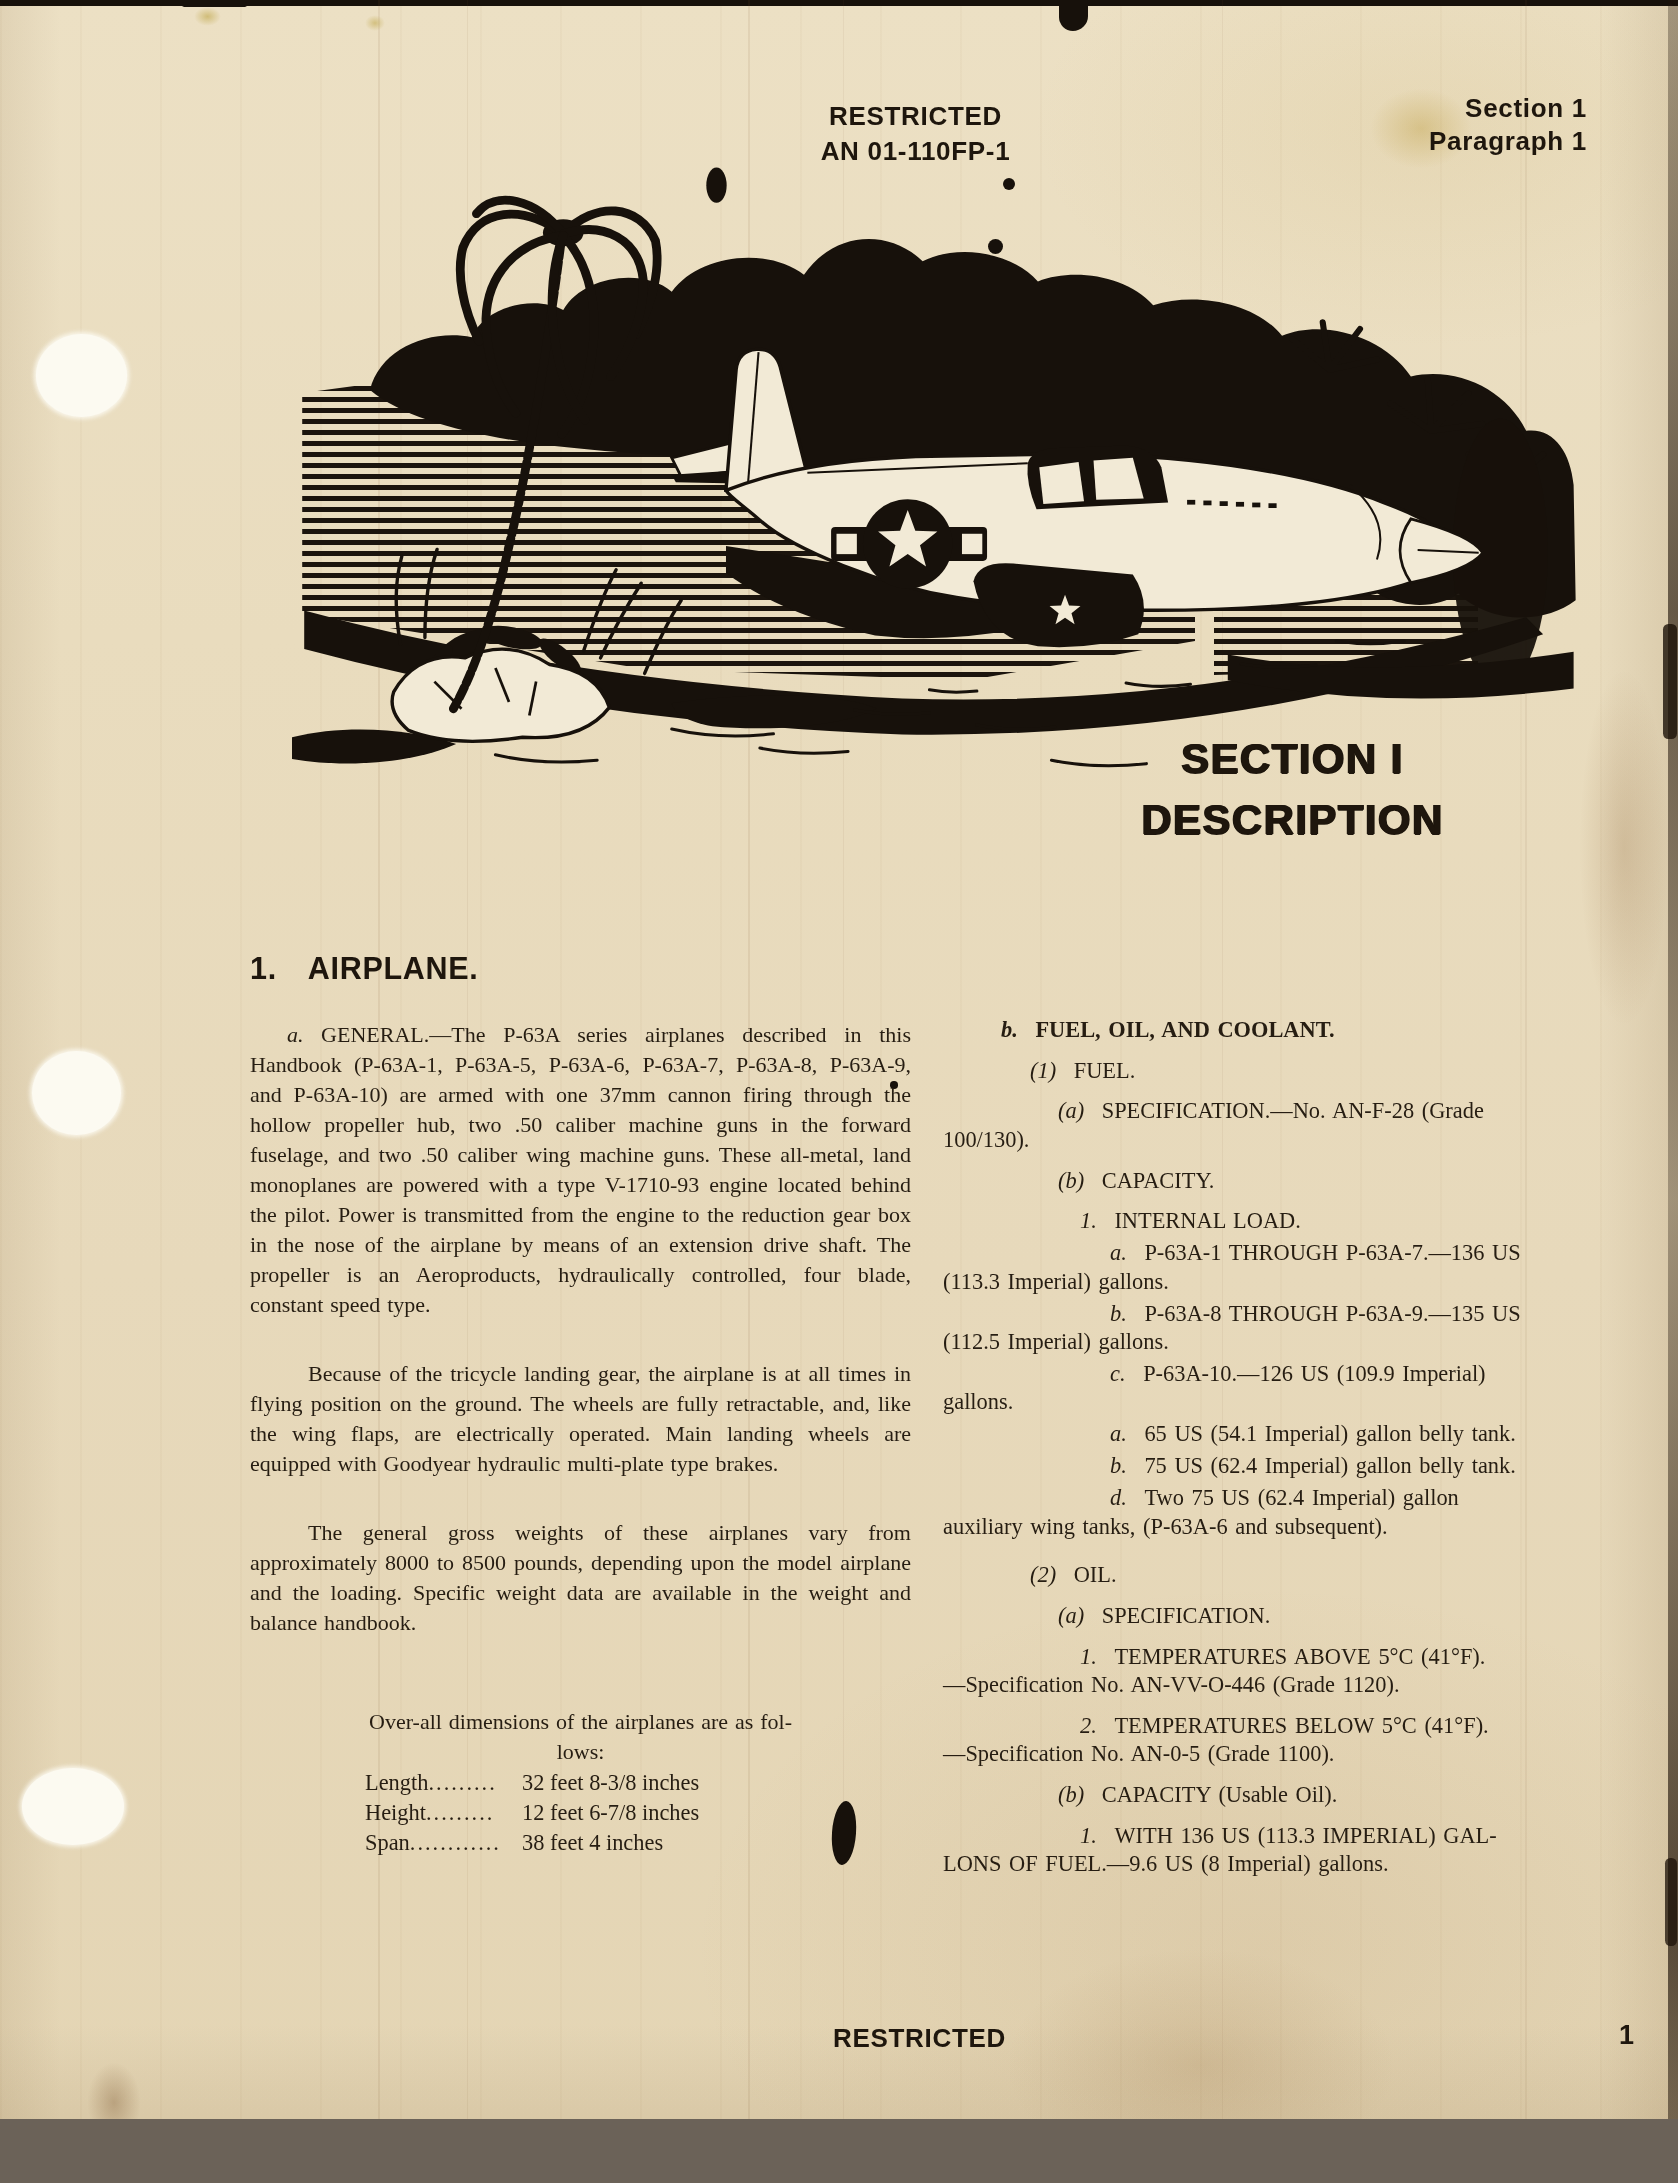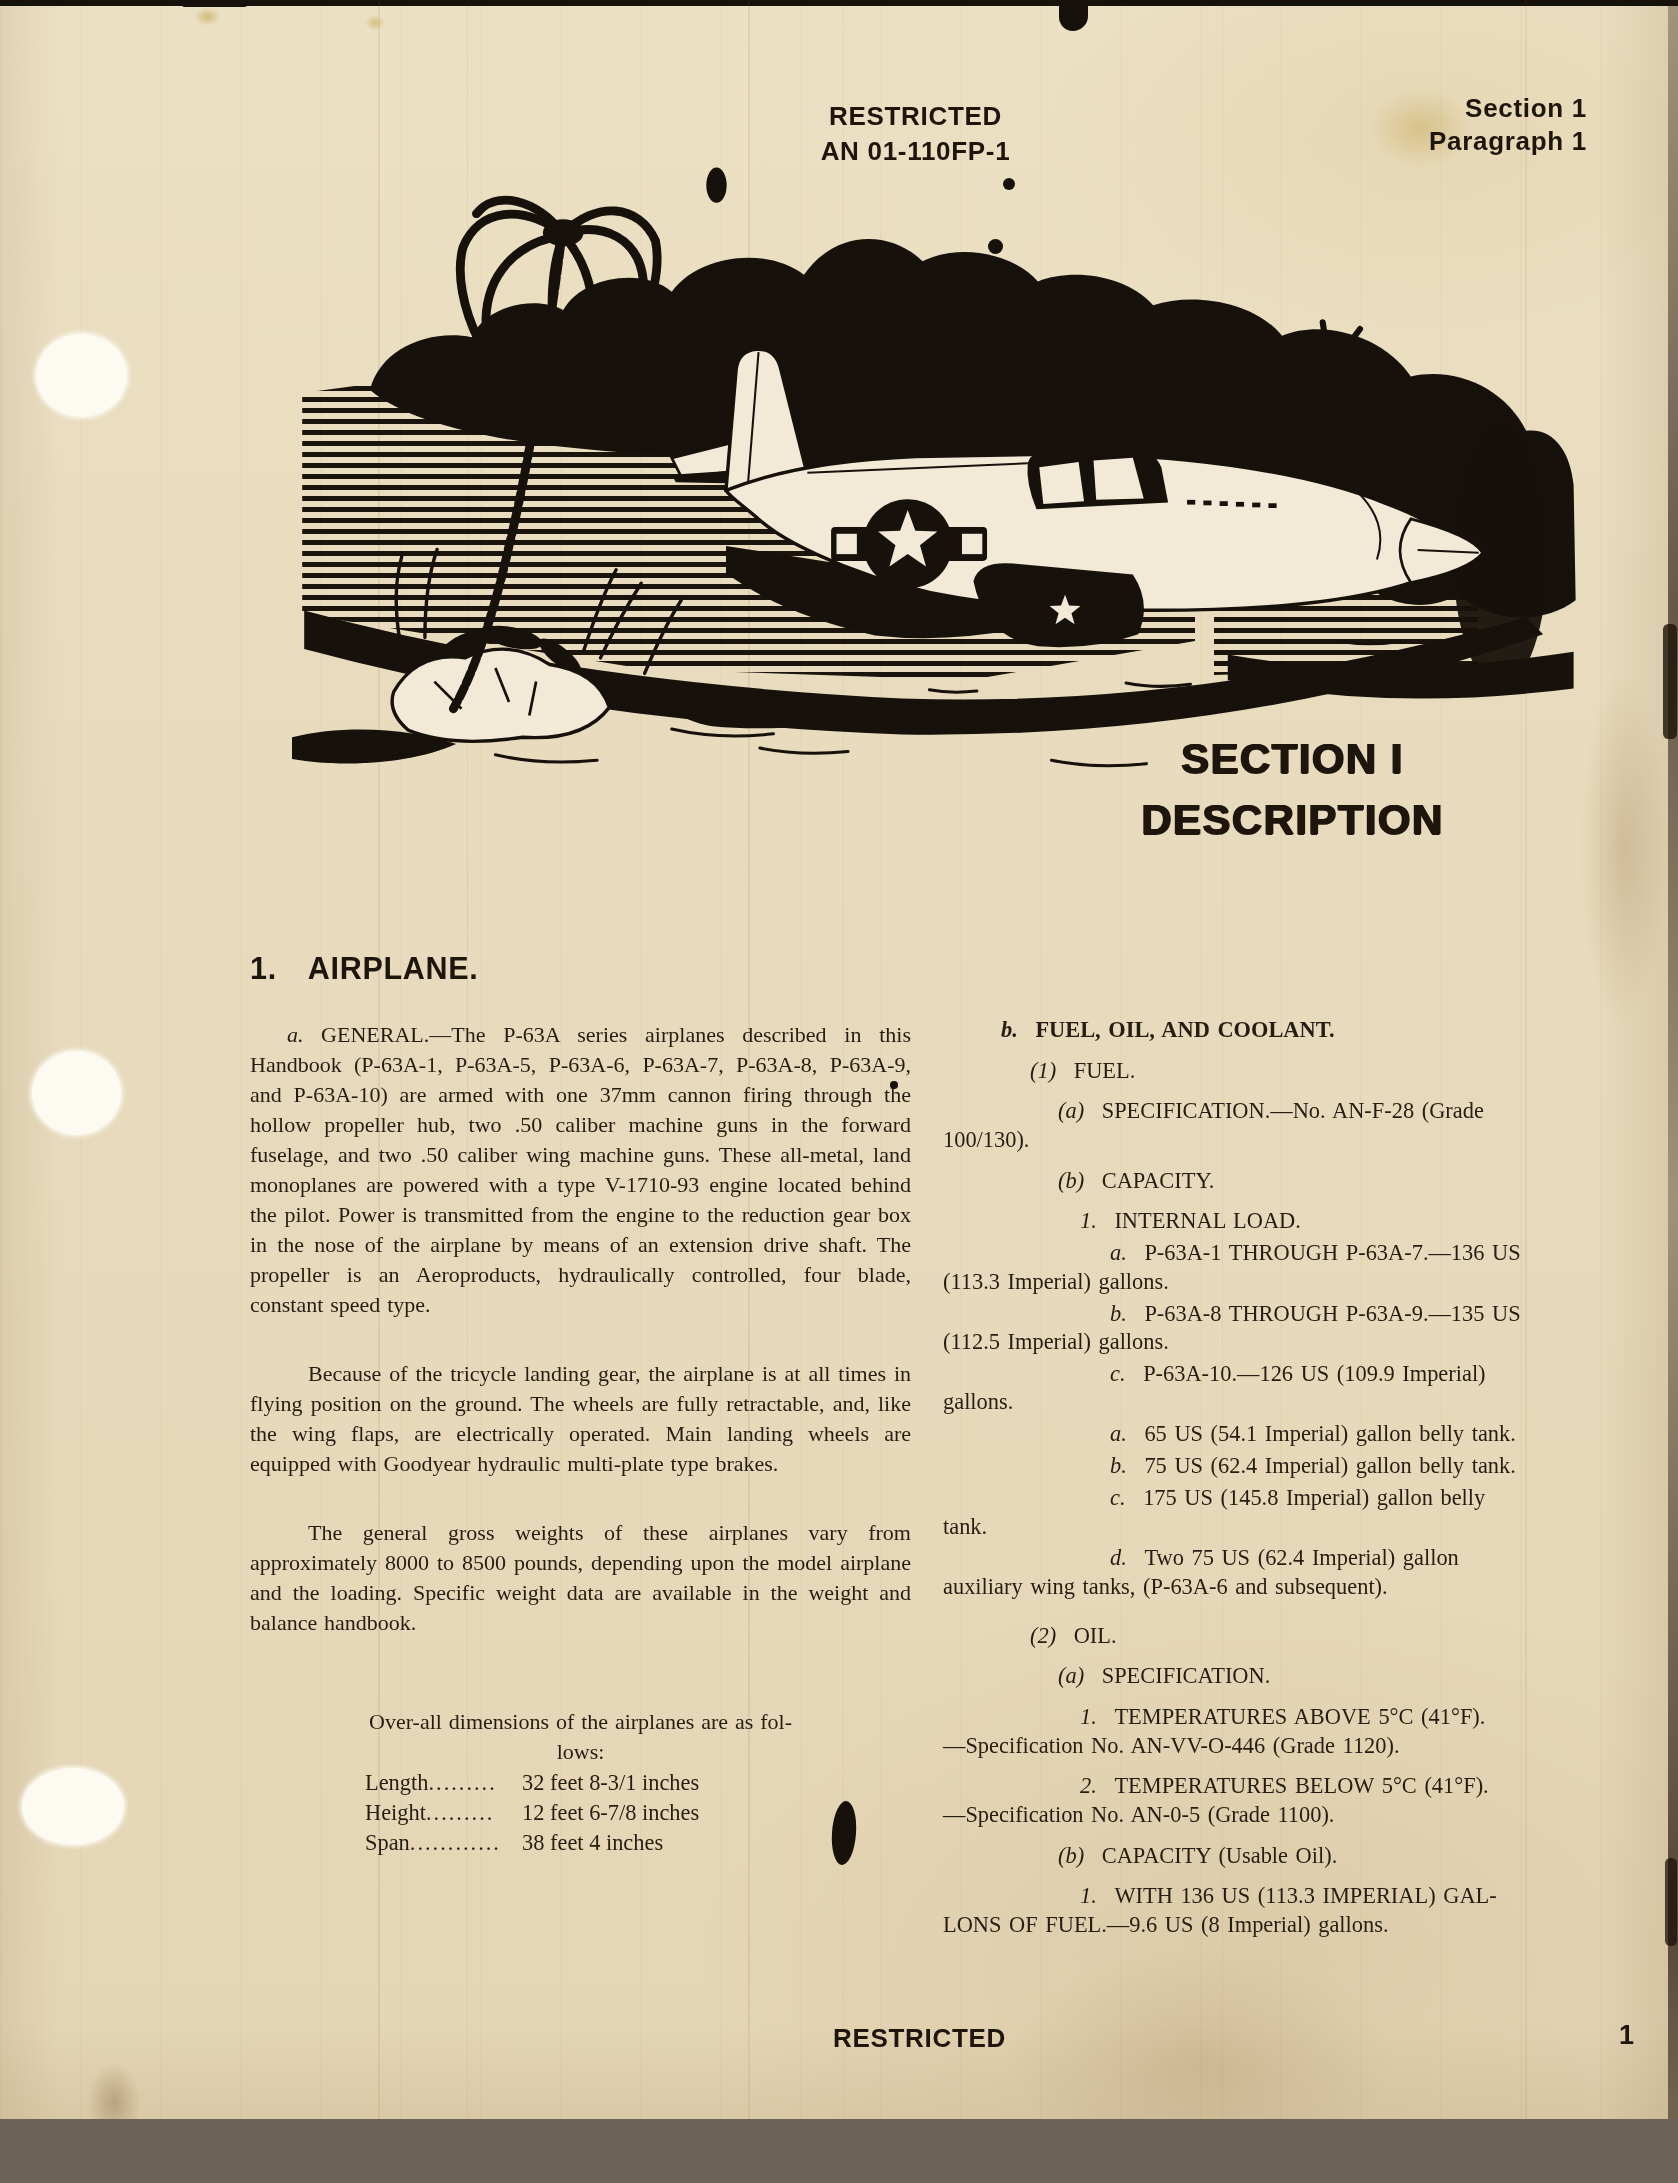--- a/index.html
+++ b/index.html
@@ -232,43 +232,41 @@
       <span>Because of the tricycle landing gear, the airplane is at all times in flying position on the ground. The wheels are fully retractable, and, like the wing flaps, are electrically operated. Main landing wheels are equipped with Goodyear hydraulic multi-plate type brakes.</span>
     </p>
     <p class="lp ind85">
       <span>The general gross weights of these airplanes vary from approximately 8000 to 8500 pounds, depending upon the model airplane and the loading. Specific weight data are available in the weight and balance handbook.</span>
     </p>
     <p class="lp ind85 pre">
       <span class="pre">Over-all dimensions of the airplanes are as fol-
 lows:</span>
     </p>
     <div id="dims">
-      <div><span class="lead"><span>Length</span><span class="dots">.........</span></span><span>32 feet 8-3/1 inches</span></div>
+      <div><span class="lead"><span>Length</span><span class="dots">.........</span></span><span>32 feet 8-3/8 inches</span></div>
       <div><span class="lead"><span>Height</span><span class="dots">.........</span></span><span>12 feet 6-7/8 inches</span></div>
       <div><span class="lead"><span>Span</span><span class="dots">............</span></span><span>38 feet 4 inches</span></div>
     </div>
   </div>
 
   <div id="rightcol">
     <p class="ri i0"><span class="mk">b.</span><span class="tx">FUEL, OIL, AND COOLANT.</span></p>
     <p class="ri i1 gmd"><span class="mk">(1)</span><span class="tx">FUEL.</span></p>
     <p class="ri i2 gmd"><span class="mk">(a)</span><span class="tx">SPECIFICATION.—No. AN-F-28 (Grade
 100/130).</span></p>
     <p class="ri i2 gmd"><span class="mk">(b)</span><span class="tx">CAPACITY.</span></p>
     <p class="ri i3 gmd"><span class="mk">1.</span><span class="tx">INTERNAL LOAD.</span></p>
     <p class="ri i4 gxs"><span class="mk">a.</span><span class="tx">P-63A-1 THROUGH P-63A-7.—136 US
 (113.3 Imperial) gallons.</span></p>
     <p class="ri i4 gxs"><span class="mk">b.</span><span class="tx">P-63A-8 THROUGH P-63A-9.—135 US
 (112.5 Imperial) gallons.</span></p>
     <p class="ri i4 gxs"><span class="mk">c.</span><span class="tx">P-63A-10.—126 US (109.9 Imperial)
 gallons.</span></p>
     <p class="ri i4 gxs"><span class="mk">a.</span><span class="tx">65 US (54.1 Imperial) gallon belly tank.</span></p>
     <p class="ri i4 gxs"><span class="mk">b.</span><span class="tx">75 US (62.4 Imperial) gallon belly tank.</span></p>
-    <p class="ri i4 gxs"><span class="mk">c.</span><span class="tx">175 US (145.8 Imperial) gallon belly
-tank.</span></p>
     <p class="ri i4 gxs"><span class="mk">d.</span><span class="tx">Two 75 US (62.4 Imperial) gallon
 auxiliary wing tanks, (P-63A-6 and subsequent).</span></p>
     <p class="ri i1 glg"><span class="mk">(2)</span><span class="tx">OIL.</span></p>
     <p class="ri i2 gmd"><span class="mk">(a)</span><span class="tx">SPECIFICATION.</span></p>
     <p class="ri i3 gmd"><span class="mk">1.</span><span class="tx">TEMPERATURES ABOVE 5°C (41°F).
 —Specification No. AN-VV-O-446 (Grade 1120).</span></p>
     <p class="ri i3 gmd"><span class="mk">2.</span><span class="tx">TEMPERATURES BELOW 5°C (41°F).
 —Specification No. AN-0-5 (Grade 1100).</span></p>
     <p class="ri i2 gmd"><span class="mk">(b)</span><span class="tx">CAPACITY (Usable Oil).</span></p>
     <p class="ri i3 gmd"><span class="mk">1.</span><span class="tx">WITH 136 US (113.3 IMPERIAL) GAL-

